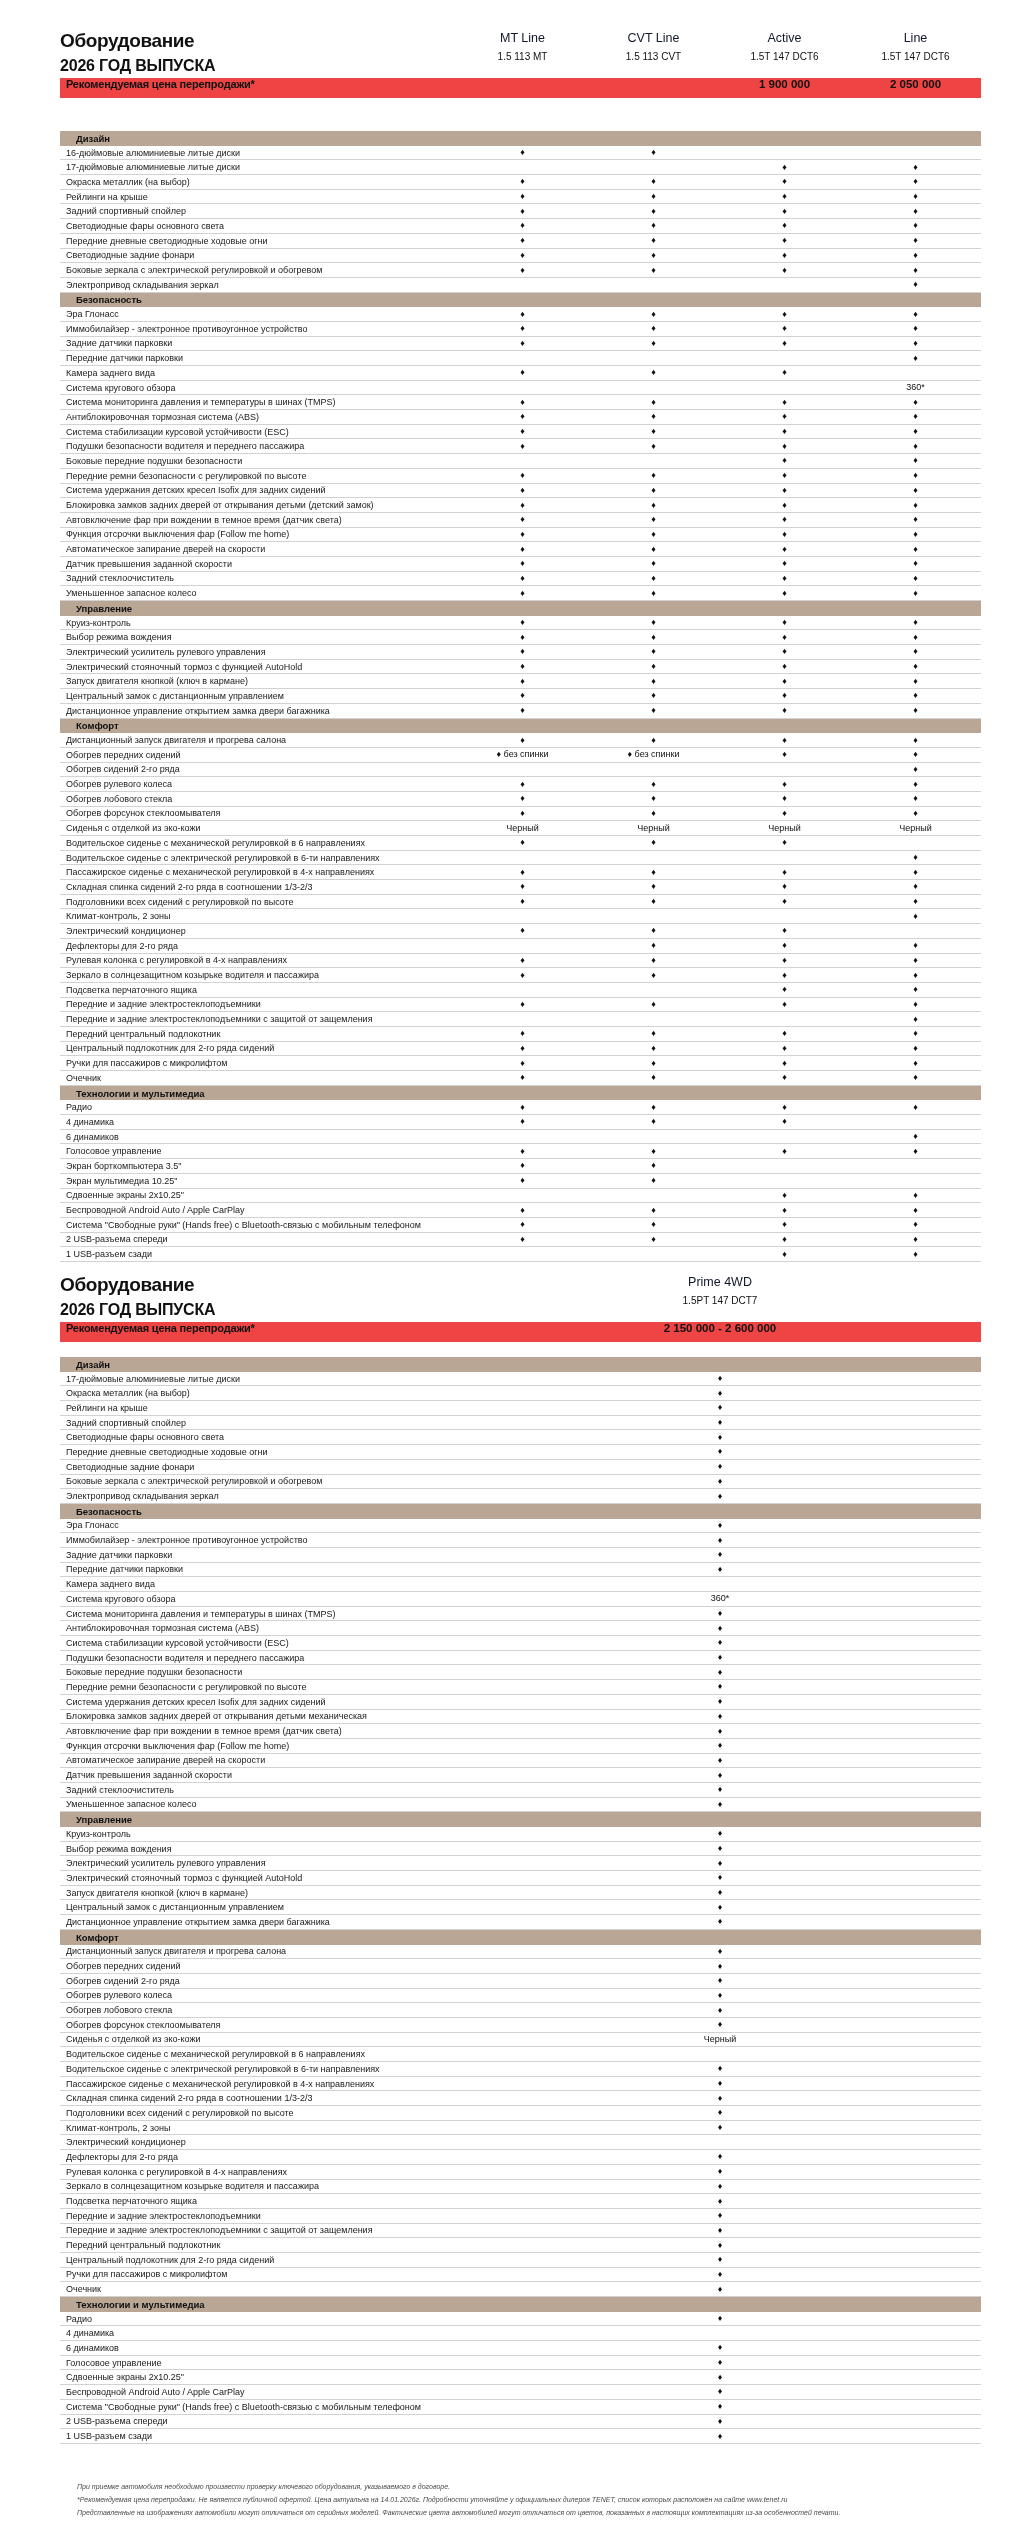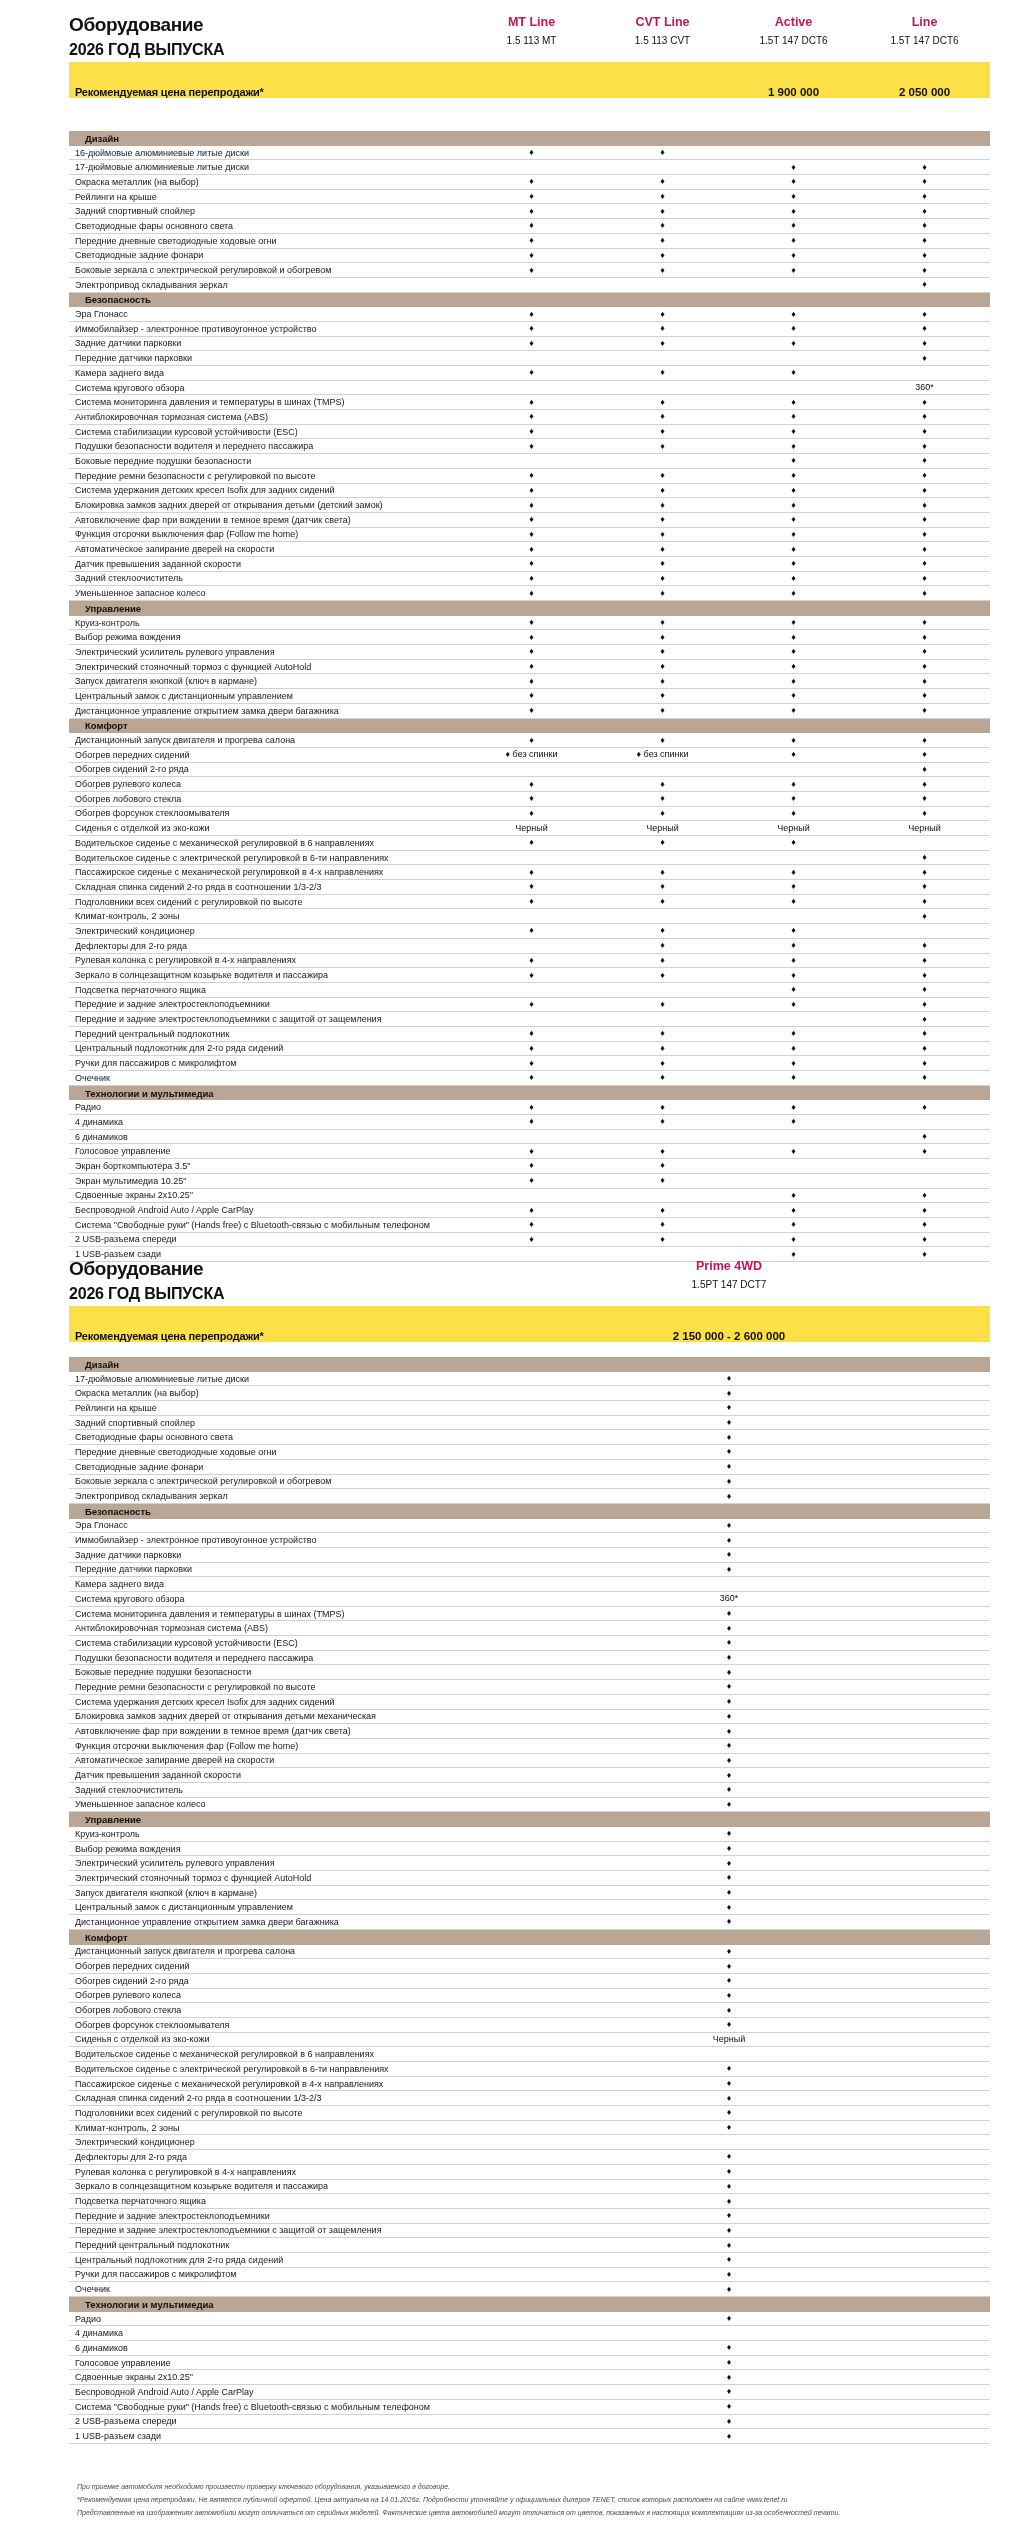--- a/index.html
+++ b/index.html
@@ -3,36 +3,36 @@
 <meta charset="utf-8">
 <style>
   * { box-sizing: border-box; margin: 0; padding: 0; }
   html,body { background:#ffffff; }
   body {
     width:1024px; height:2530px;
     font-family:"Liberation Sans", sans-serif;
     color:#111;
   }
   .sheet { position:relative; width:1024px; height:2530px; overflow:hidden; background:#fff; }
-  .tablewrap { position:absolute; left:69px; width:921px; }
+  .tablewrap { position:absolute; left:60px; width:921px;margin-top:16px; }
   .t1 { top:12px; }
   .t2 { top:1256px; }
 
   
   .thead { display:flex; align-items:flex-start; }
   .thead-title { flex:1; padding-top:2px; }
   .t-title { font-size:19px; font-weight:bold; letter-spacing:-0.4px; }
   .t-sub { font-size:16px; font-weight:bold; margin-top:5px; letter-spacing:-0.2px; }
   .thead-col { width:131px; text-align:center; padding-top:3px; }
   .t2 .thead-col { width:200px; margin-right:161px; }
-  .col-name { color:#be185d; font-weight:bold; font-size:12.5px; white-space:nowrap; }
+  .col-name { color:#0f172a; font-weight:normal; font-size:12.5px; white-space:nowrap; }
   .col-engine { font-size:10px; margin-top:6px; white-space:nowrap; }
 
   
-  .price-band { display:flex; align-items:flex-end; background:#fde047; height:36px; margin-top:3px; }
+  .price-band { display:flex; align-items:flex-start; background:#ef4444; height:20px; margin-top:3px; }
   .price-label { flex:1; font-weight:bold; font-size:11px; padding-left:6px; letter-spacing:-0.2px; }
   .price-cell { width:131px; text-align:center; font-weight:bold; font-size:11.5px; white-space:nowrap; }
   .t2 .price-cell { width:200px; margin-right:161px; }
 
   
   .sections { margin-top:33px; }
   .t2 .sections { margin-top:15px; }
   .band {
     height:14.7px; background:#B9A694; display:flex; align-items:center;
     font-weight:bold; font-size:9.5px; padding-left:16px;

